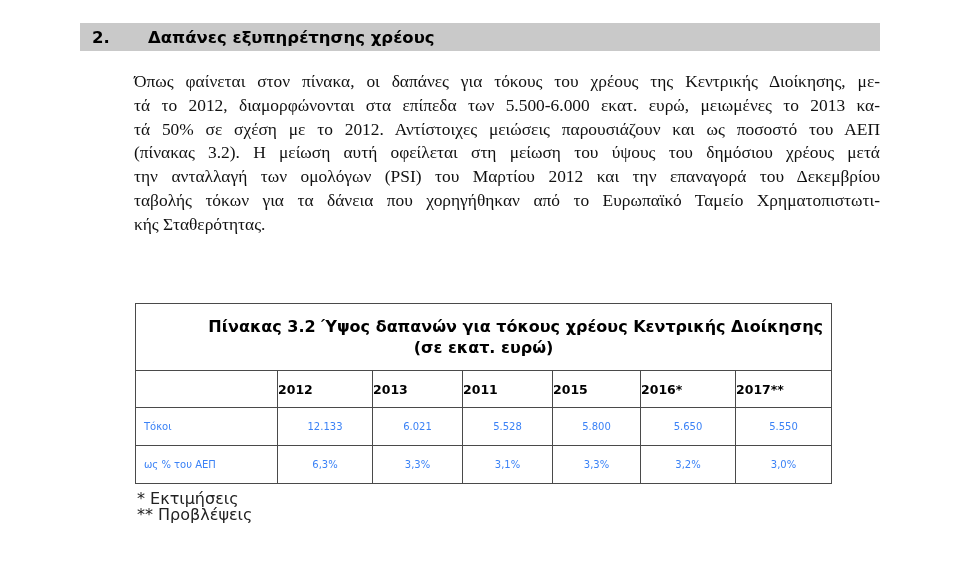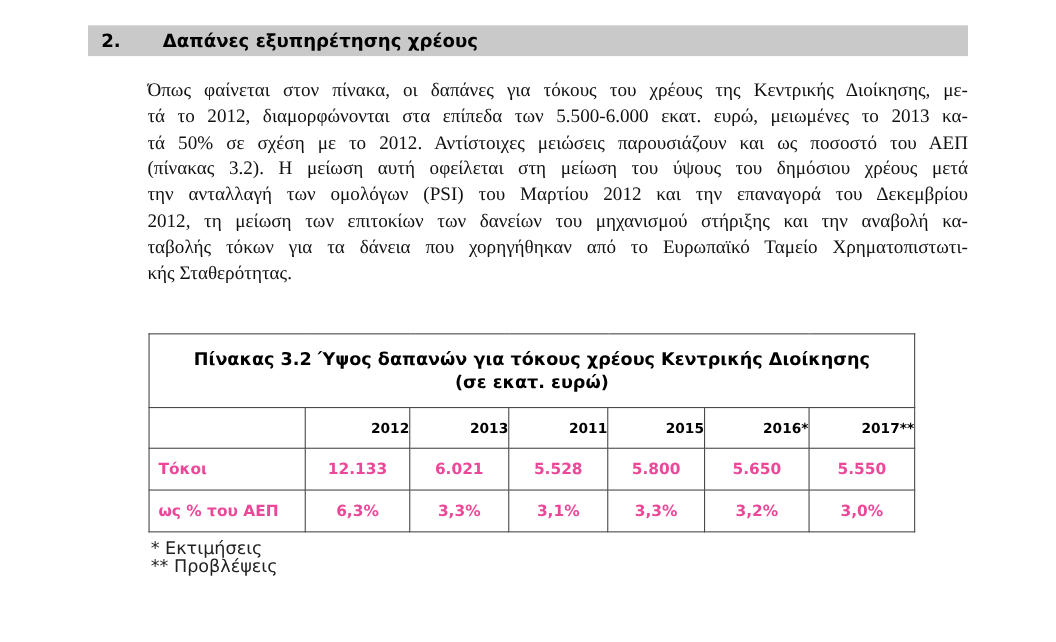--- a/index.html
+++ b/index.html
@@ -89,44 +89,43 @@
   }
   .title-cell {
     height: 66px;
     text-align: center;
     font-weight: bold;
     font-size: 16px;
     line-height: 21px;
     color: #000000;
     padding: 0 8px !important;
   }
-  .title-cell .t1 { display: block; }
+  .title-cell .t1 { display: block; text-align: right; }
   .title-cell .t2 { display: block; }
 
   thead th {
     height: 36px;
-    text-align: right;
+    text-align: left;
     font-weight: bold;
     font-size: 12.5px;
     color: #000000;
   }
   thead th.corner {
     border-left: 1px solid #4a4a4a;
     border-right: 1px solid #4a4a4a;
   }
 
   tbody td {
     height: 37px;
-    font-size: 14px;
-    color: #ec4899;
+    font-size: 10px;
+    color: #3b82f6;
     border-left: none;
     border-right: none;
     border-top: none;
     border-bottom: none;
-    font-weight: bold;
   }
   tbody tr.first-data td { border-top: 1px solid #4a4a4a; }
   tbody tr.last-data td { border-bottom: 1px solid #4a4a4a; }
   tbody td.rowlabel {
     text-align: left;
     padding-left: 8px !important;
     border-left: 1px solid #4a4a4a;
   }
   tbody td.val {
     text-align: center;
@@ -154,21 +153,20 @@
     <span class="section-num">2.</span>
     <span class="section-title">Δαπάνες εξυπηρέτησης χρέους</span>
   </div>
 
   <div class="body-text">
     <span class="ln">Όπως φαίνεται στον πίνακα, οι δαπάνες για τόκους του χρέους της Κεντρικής Διοίκησης, με-</span>
     <span class="ln">τά το 2012, διαμορφώνονται στα επίπεδα των 5.500-6.000 εκατ. ευρώ, μειωμένες το 2013 κα-</span>
     <span class="ln">τά 50% σε σχέση με το 2012. Αντίστοιχες μειώσεις παρουσιάζουν και ως ποσοστό του ΑΕΠ</span>
     <span class="ln">(πίνακας 3.2). Η μείωση αυτή οφείλεται στη μείωση του ύψους του δημόσιου χρέους μετά</span>
     <span class="ln">την ανταλλαγή των ομολόγων (PSI) του Μαρτίου 2012 και την επαναγορά του Δεκεμβρίου</span>
-    <span class="ln">2012, τη μείωση των επιτοκίων των δανείων του μηχανισμού στήριξης και την αναβολή κα-</span>
     <span class="ln">ταβολής τόκων για τα δάνεια που χορηγήθηκαν από το Ευρωπαϊκό Ταμείο Χρηματοπιστωτι-</span>
     <span class="ln last">κής Σταθερότητας.</span>
   </div>
 
   <div class="table-wrap">
     <table class="data">
       <colgroup>
         <col style="width:142px">
         <col style="width:95px">
         <col style="width:90px">

